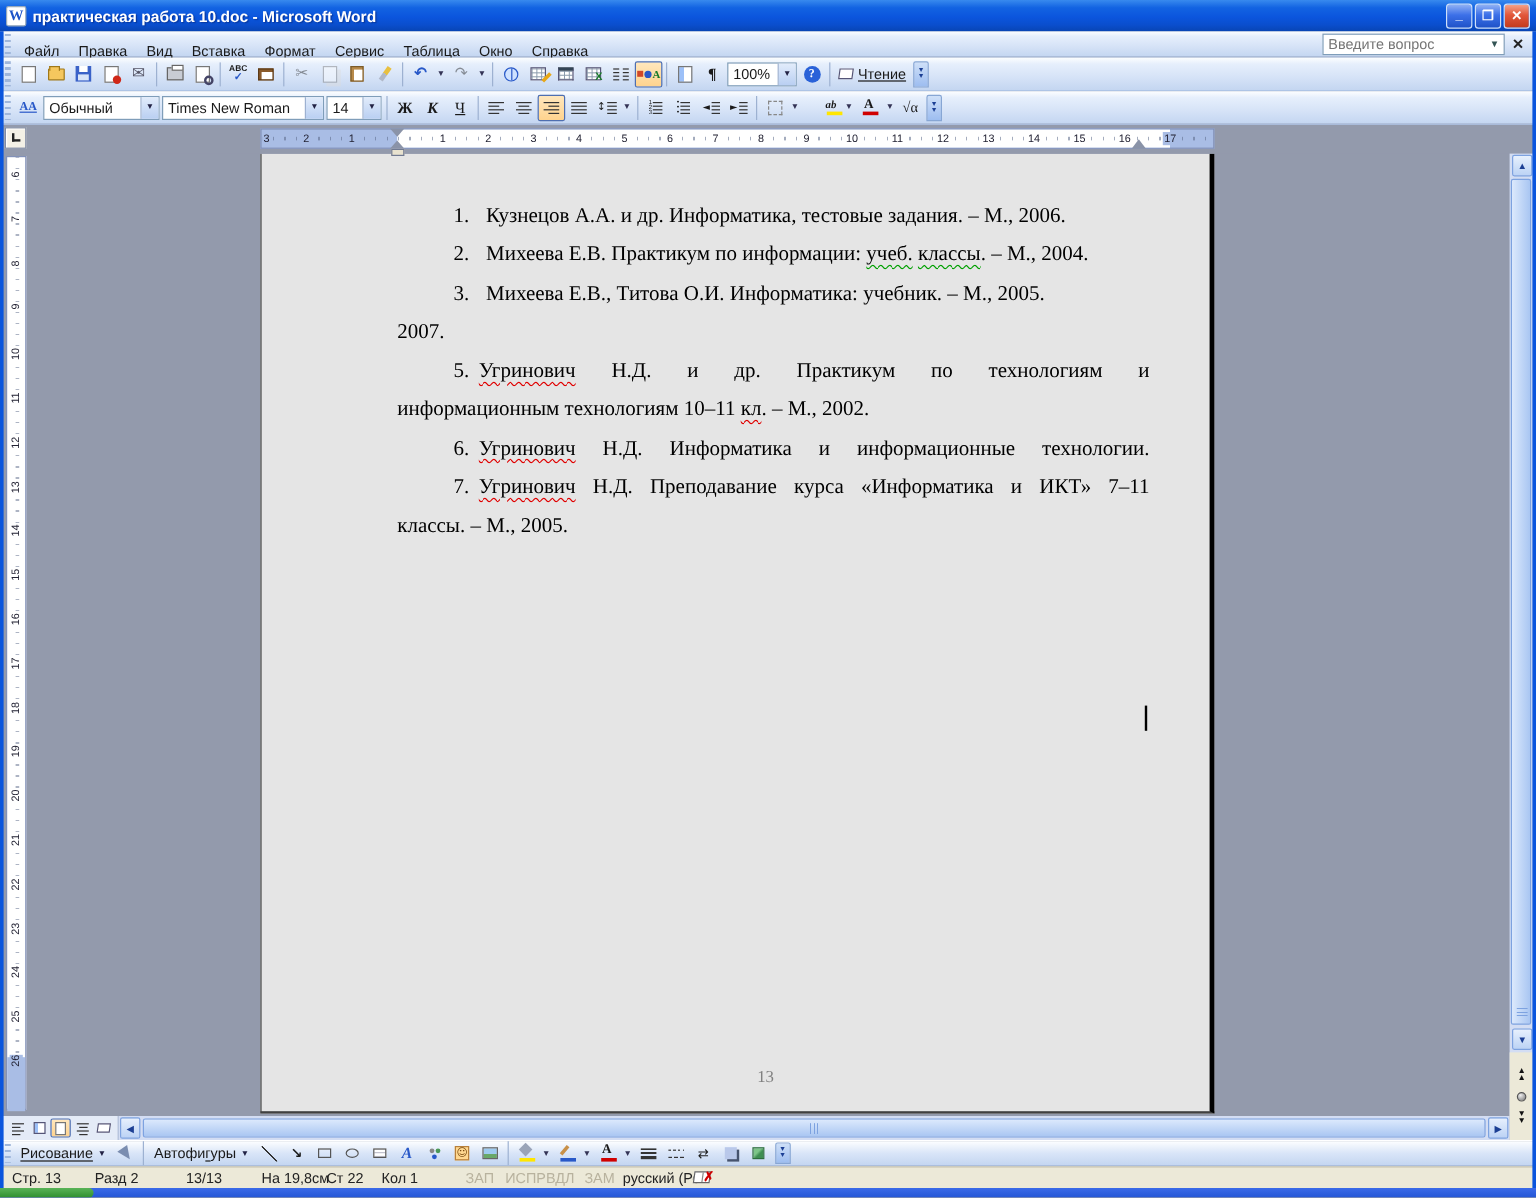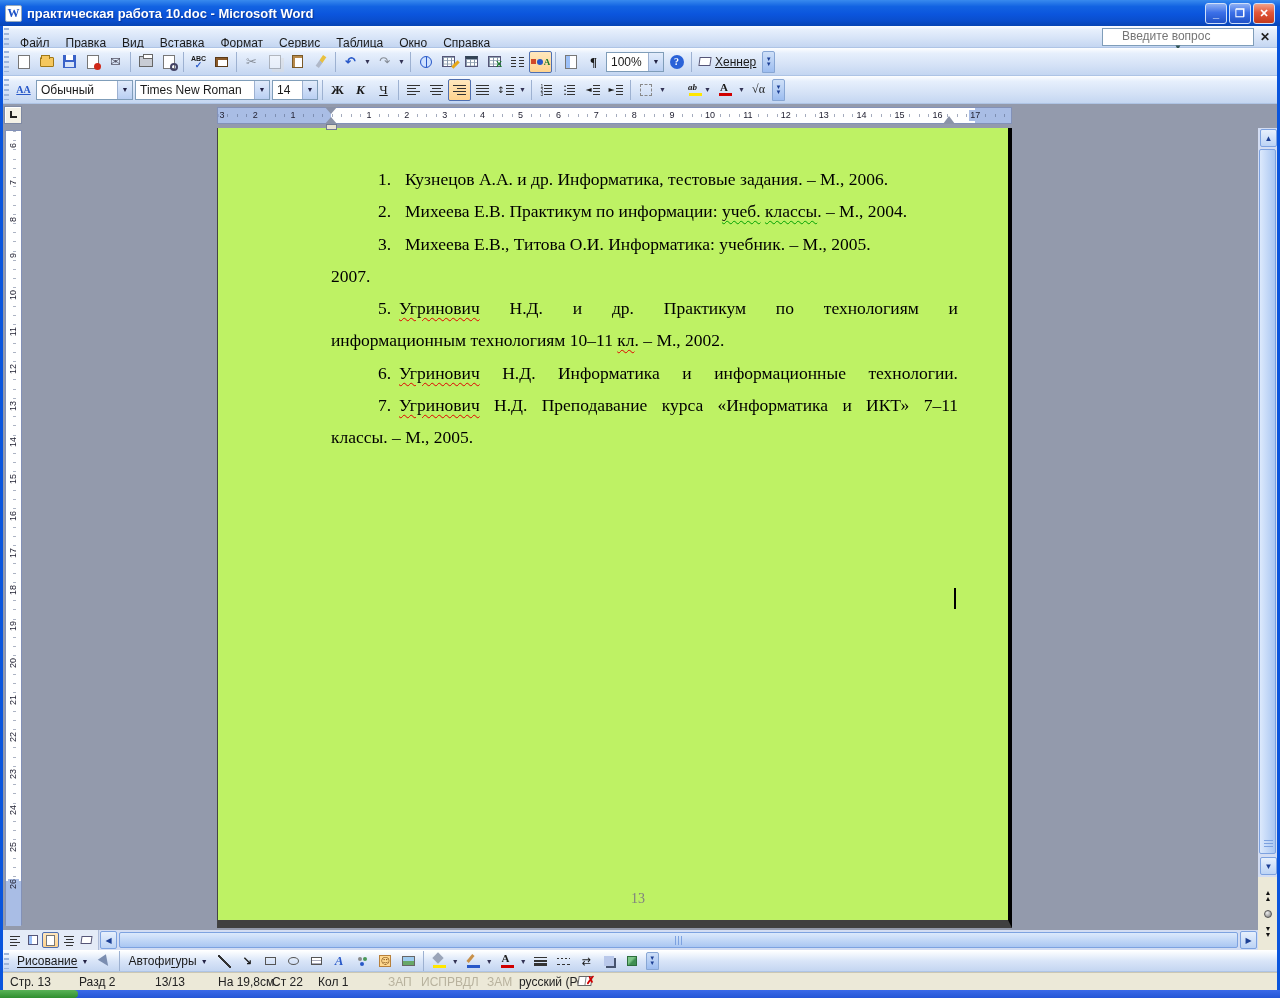--- a/index.html
+++ b/index.html
@@ -33,21 +33,21 @@
     background:linear-gradient(180deg,#fdfeff 0%,#e6effc 20%,#d6e3f7 60%,#c4d6f1 100%);
     border-bottom:1px solid #aec4e5; display:flex; align-items:center; z-index:40; }
   .menubar { top:26px; height:22px; }
   .tb1 { top:48px; height:28px; }
   .tb2 { top:76px; height:28px; }
   .grip { width:5px; height:80%; margin:0 3px 0 4px;
     background:repeating-linear-gradient(180deg,#9fb6da 0 2px,transparent 2px 5px); }
   .mi { padding:16px 8px 3px; border-radius:2px; white-space:nowrap; font-size:12px; }
   .mi u { text-underline-offset:2px; }
   .qbox { margin-left:auto; margin-right:6px; width:152px; height:18px; background:#fff;
-    border:1px solid #7f9db9; display:flex; align-items:center;flex-direction:column; }
+    border:1px solid #7f9db9; display:flex; align-items:center; }
   .qbox input { flex:1; border:0; outline:0; font:12px "Liberation Sans",sans-serif; color:#8a8a8a; padding:0 4px; width:120px; background:transparent;}
   .qdrop { width:15px; height:16px; display:flex; align-items:center; justify-content:center; color:#355; font-size:8px; }
   .mclose { margin-right:10px; font-weight:bold; color:#222; font-size:12px; }
 
   .tbtn { min-width:23px; height:22px; border-radius:2px; display:flex; align-items:center; justify-content:center;
     position:relative; }
   .tbtn.active { background:linear-gradient(180deg,#ffe7bd,#ffd38e); border:1px solid #4f6fb0; }
   .tbtn.dis { opacity:.45; filter:grayscale(1); }
   .tsep { width:1px; height:20px; background:#9db1d1; margin:0 3px; }
   .darr { width:11px; height:22px; display:flex; align-items:center; justify-content:center; font-size:7px; color:#335; }
@@ -86,22 +86,22 @@
     border-left:6px solid transparent; border-right:6px solid transparent; border-bottom:8px solid #8a93a8; }
 
   
   .main { position:absolute; left:0; top:128px; width:1258px; height:802px; background:#939aac; overflow:hidden; }
   .vruler { position:absolute; left:5px; top:2px; width:17px; height:795px; background:#fff; border:1px solid #8291b8; }
   .vr-ticks { position:absolute; left:7px; top:0; width:3px; height:100%;
     background:repeating-linear-gradient(180deg,#5a6888 0 1px,transparent 1px 9.2px); opacity:.5; }
   .vr-blue { position:absolute; left:0; top:750px; width:15px; height:45px; background:#a9bde5; }
   .vn { position:absolute; left:2px; width:11px; font-size:9px; color:#223; background:#fff;
     writing-mode:vertical-rl; transform:rotate(180deg); line-height:11px; text-align:center; }
-  .page { position:absolute; left:217px; top:0; width:795px; height:800px; background:#bef264;
-    border-left:1px solid #444; border-right:4px solid #000; border-bottom:8px solid #404040; }
+  .page { position:absolute; left:217px; top:0; width:795px; height:800px; background:#e5e5e5;
+    border-left:1px solid #444; border-right:4px solid #000; border-bottom:2px solid #404040; }
   .doc-text { position:absolute; left:113px; top:35px; width:627px;
     font-family:"Liberation Serif",serif; font-size:17.5px; color:#000; }
   .dline { height:32.3px; line-height:32.3px; white-space:nowrap; }
   .dline.just { white-space:normal; text-align:justify; text-align-last:justify; }
   .dline.first { padding-left:47px; }
   .pnum { display:inline-block; }
   .sq-red { text-decoration:underline wavy #e00000 1px; text-underline-offset:3px; }
   .sq-green { text-decoration:underline wavy #00a000 1px; text-underline-offset:3px; }
   .caret { position:absolute; left:736px; top:460px; width:2px; height:21px; background:#000; }
   .pgnum { position:absolute; left:405px; top:763px; width:30px; text-align:center; color:#808080;
@@ -314,21 +314,21 @@
   <div class="combo" style="width:58px;">
     <span class="val">100%</span>
     <span class="cd">▼</span>
   </div>
   <div class="tbtn">
       <span style="width:14px;height:14px;border-radius:50%;background:#2a62d8;color:#fff;font:bold 10px 'Liberation Serif',serif;text-align:center;line-height:14px;">?</span>
     </div>
   <div class="tsep"></div>
   <div class="tbtn" style="min-width:64px;gap:4px;padding:0 4px;">
     <span style="width:12px;height:9px;background:#fff;border:1px solid #557;transform:skewX(-8deg);display:inline-block;"></span>
-    <span style="font-size:12px;"><u>Хеннер</u></span>
+    <span style="font-size:12px;"><u>Чтение</u></span>
   </div>
   <div class="chev">▼<br>▼</div>
 </div>
 
 <div class="bar tb2">
   <div class="grip"></div>
   <div class="tbtn">
       <span style="font:bold 10px 'Liberation Serif',serif;color:#2858c8;text-decoration:underline;">АА</span>
     </div>
   <div class="combo" style="width:97px;">

